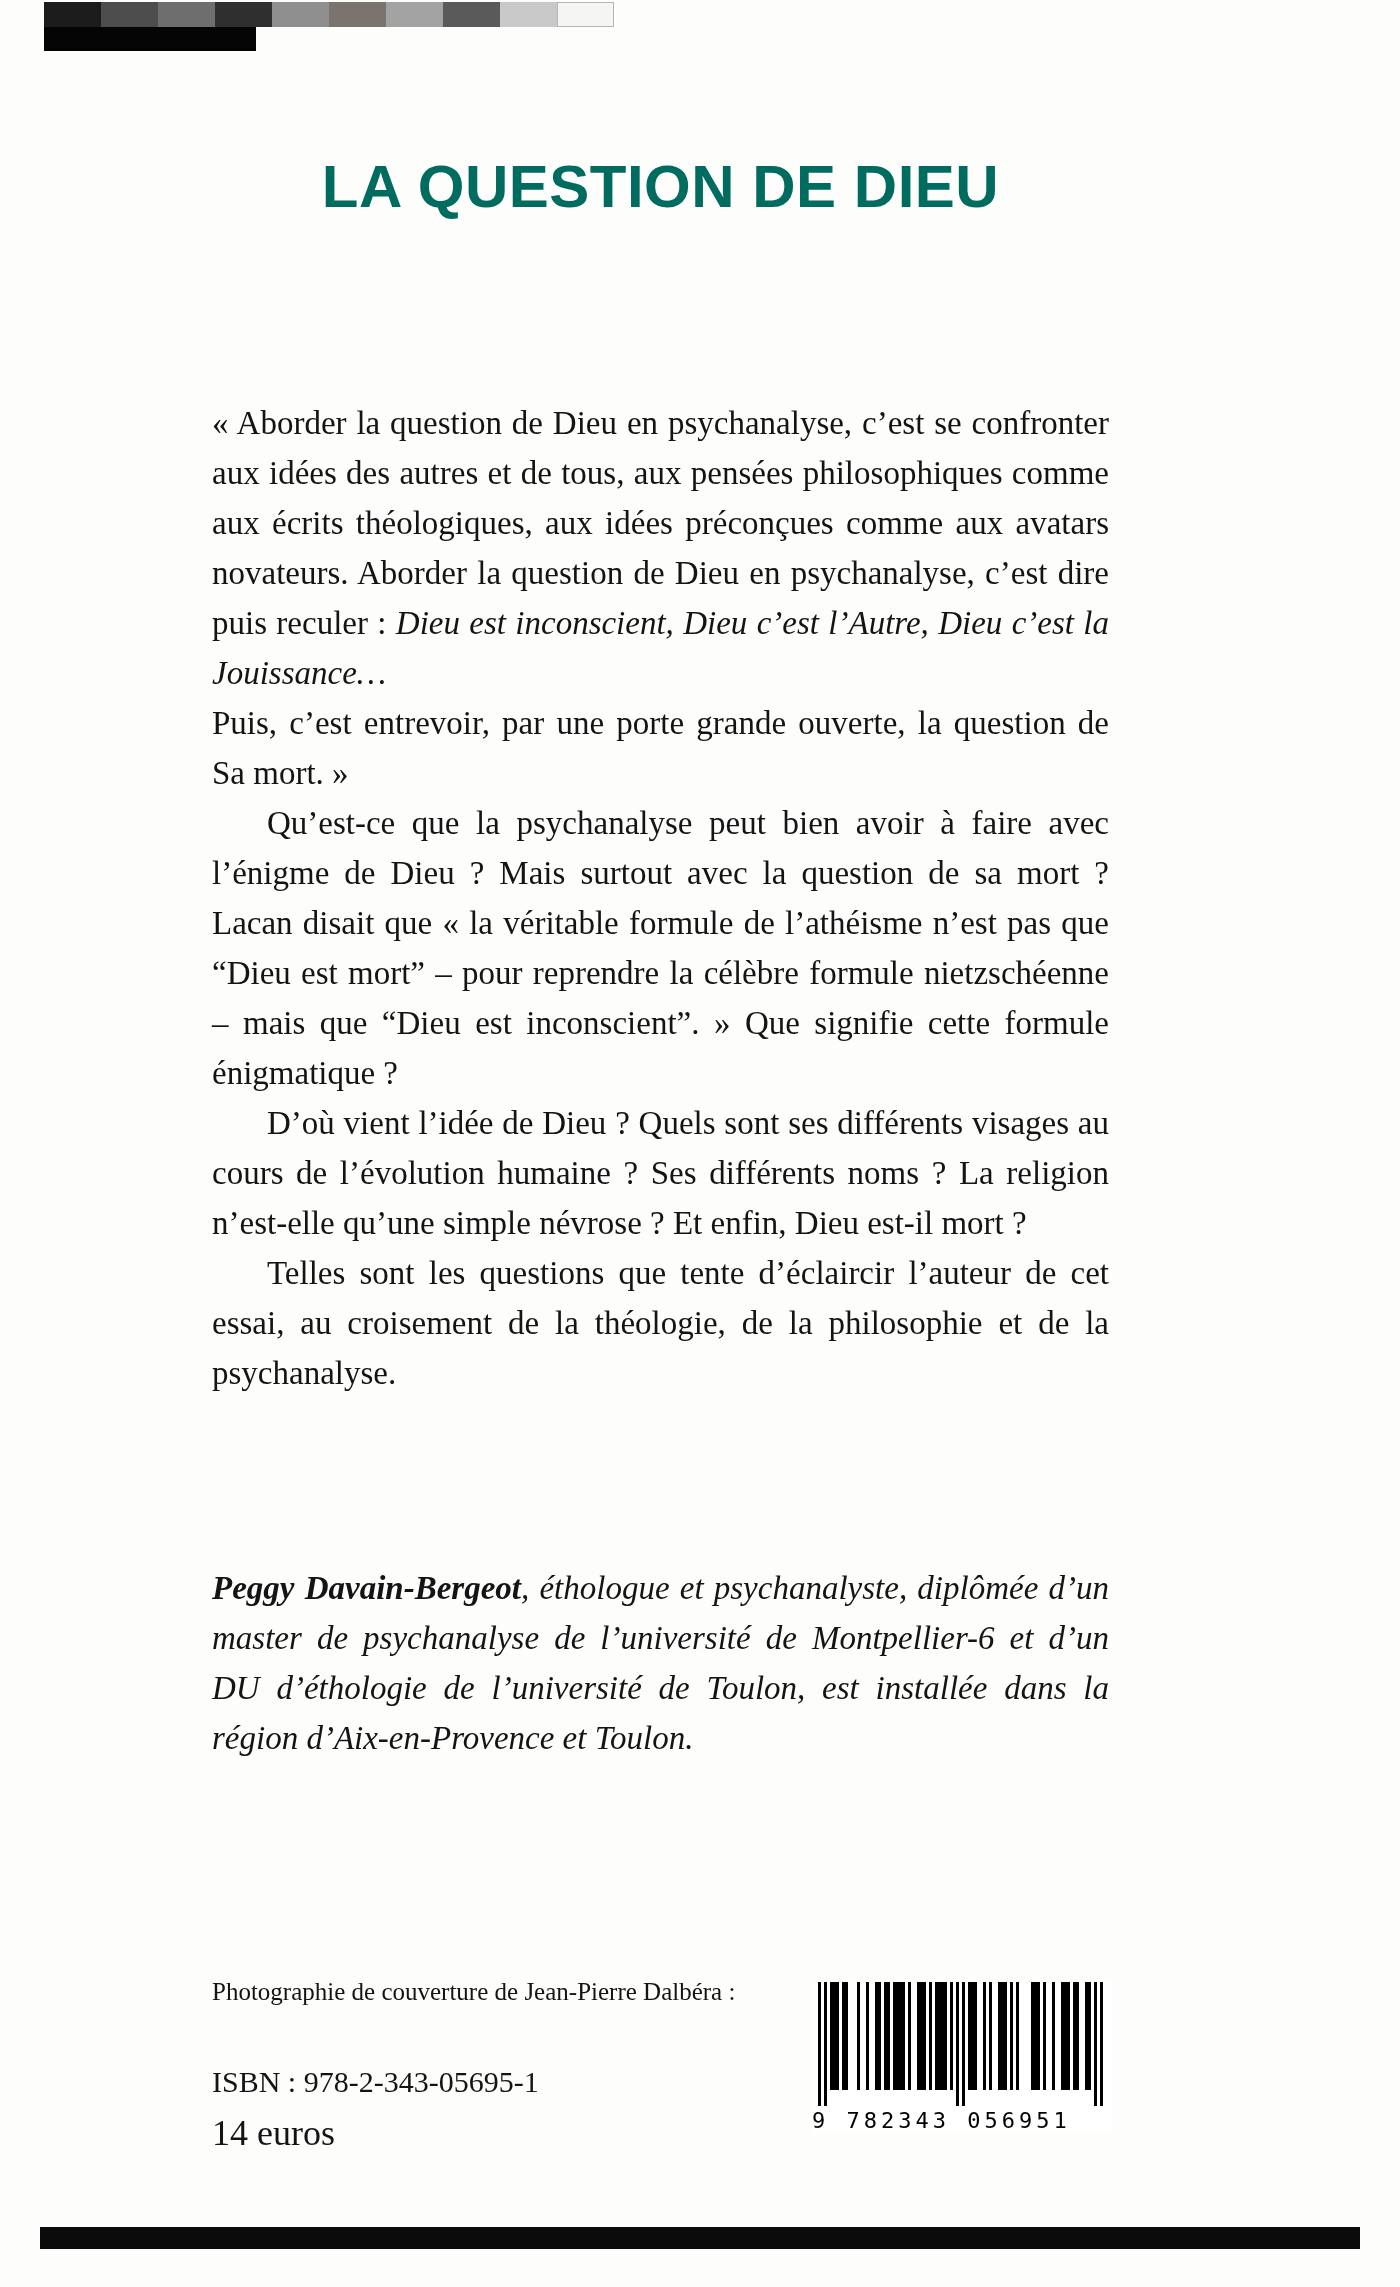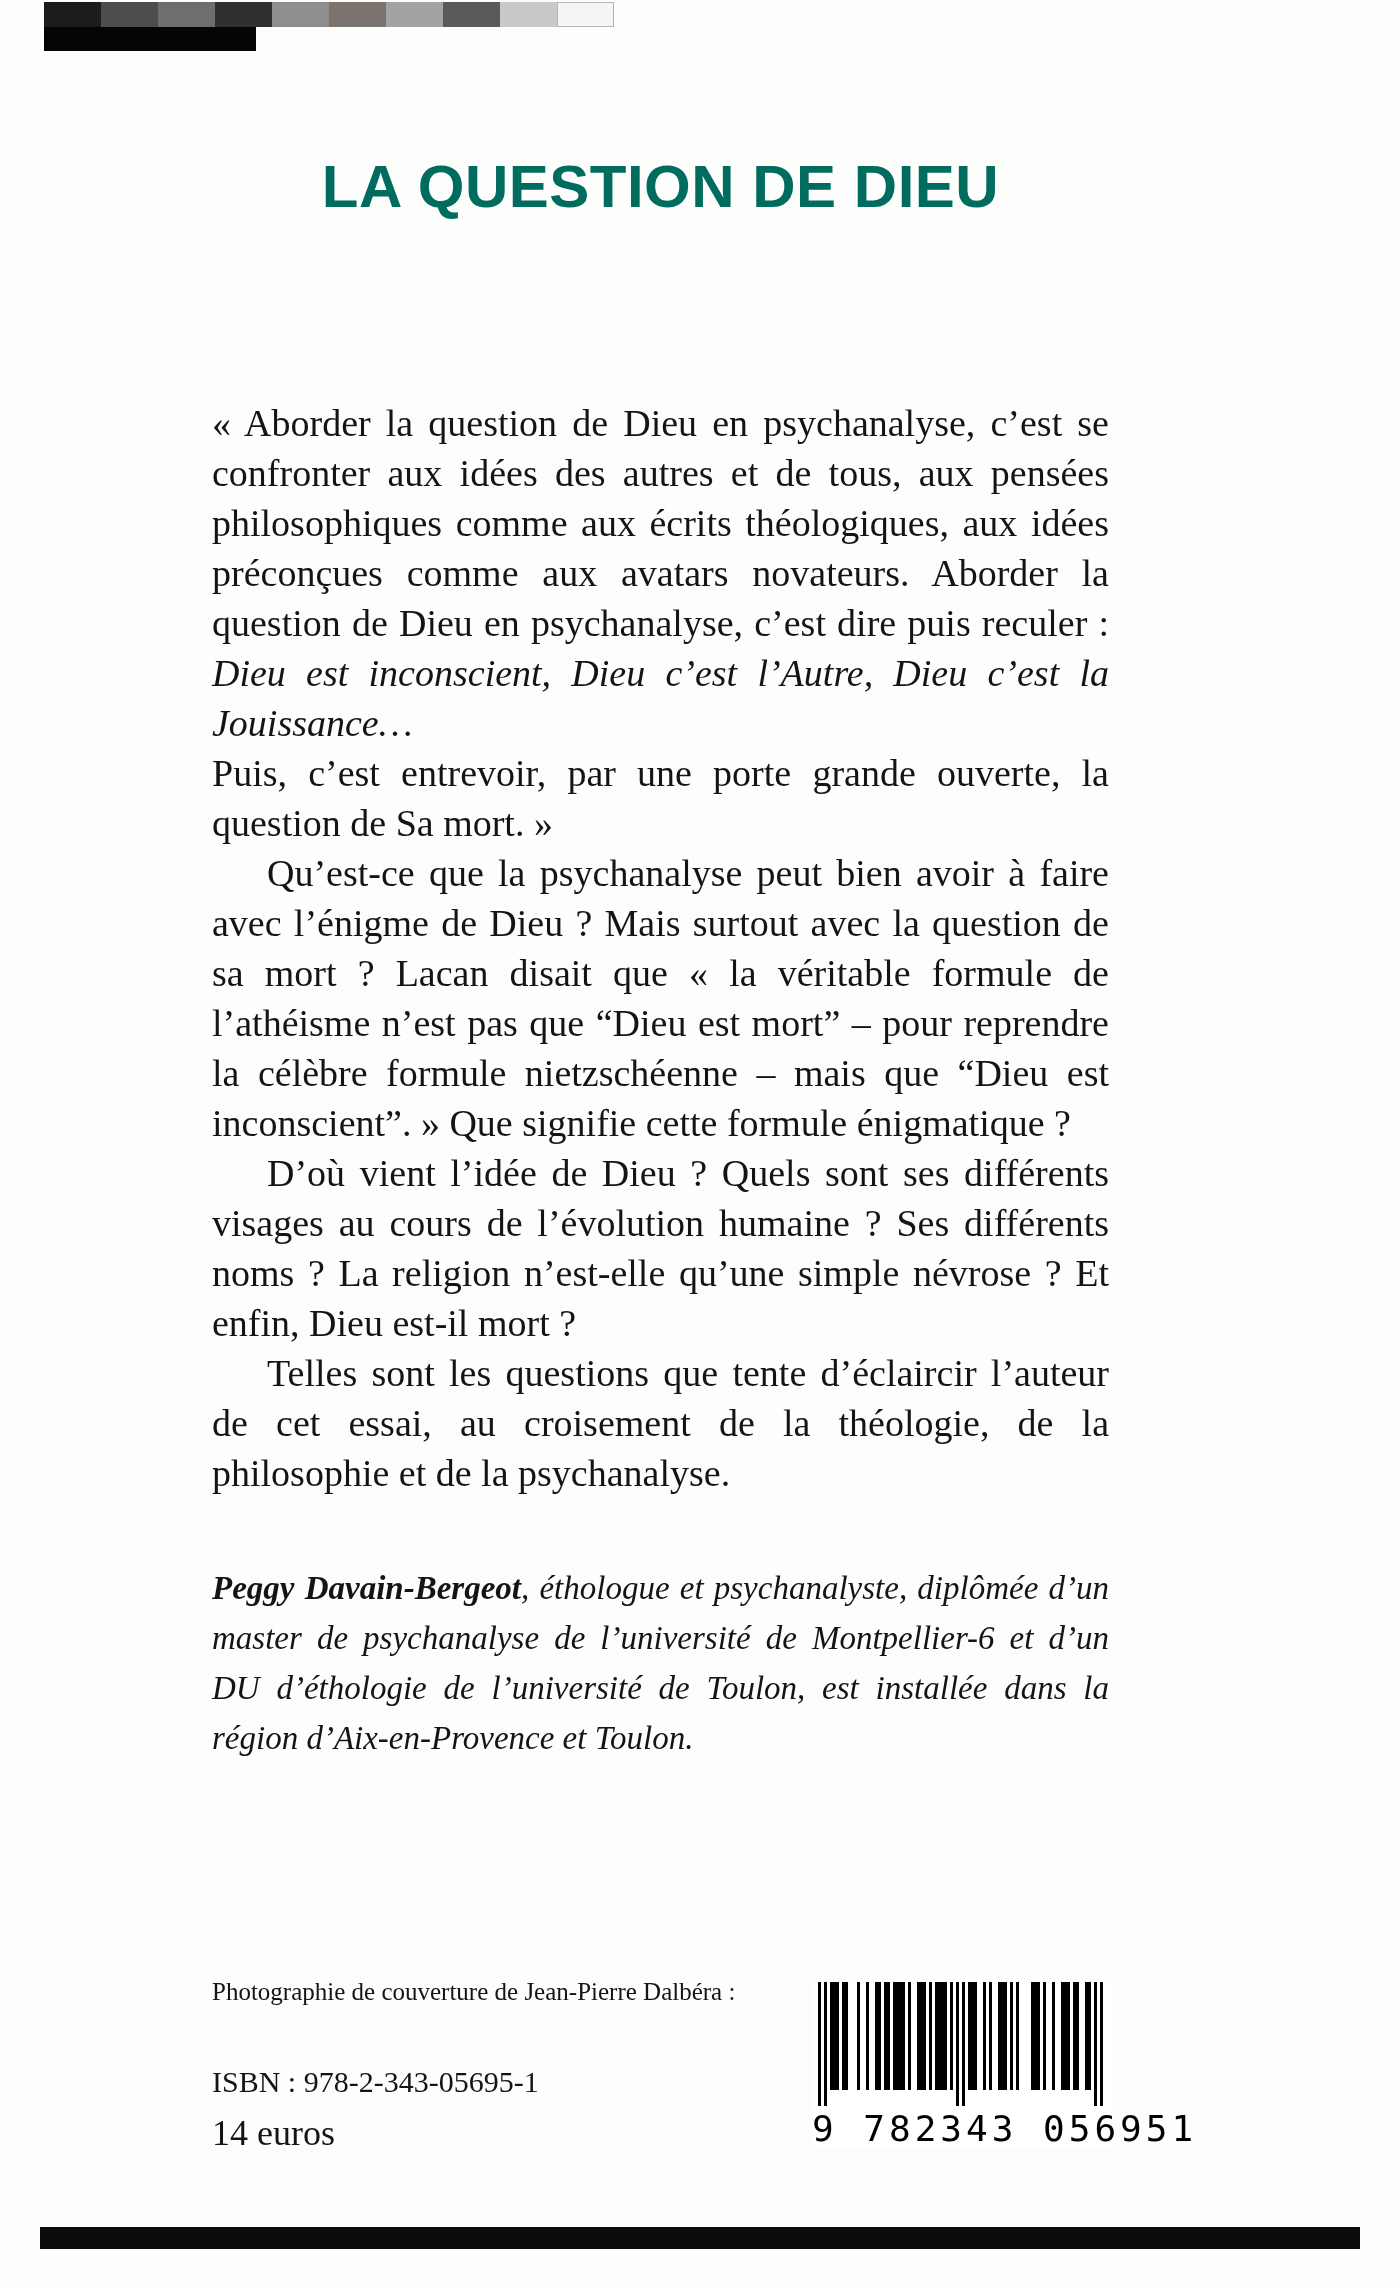--- a/index.html
+++ b/index.html
@@ -37,21 +37,21 @@
     font-weight: 700;
     font-size: 60px;
     line-height: 74px;
     letter-spacing: 0.5px;
   }
 
   
   .blurb {
     position: absolute;
     top: 398px; left: 212px; width: 897px;
-    font-size: 38px;
+    font-size: 33px;
     line-height: 50px;
     text-align: justify;
     color: #141414;
   }
   .blurb p { margin: 0; }
   .blurb p.indent { text-indent: 55px; }
   .it { font-style: italic; }
 
   
   .bio {
@@ -114,21 +114,21 @@
   }
   .barcode-bars {
     display: flex;
     align-items: flex-start;
     height: 124px;
     padding-left: 6px;
   }
   .barcode-digits {
     margin-top: 2px;
     font-family: "DejaVu Sans Mono", monospace;
-    font-size: 36px;
+    font-size: 22px;
     letter-spacing: 4px;
     color: #000;
     white-space: nowrap;
   }
 
   
   .bottom-black {
     position: absolute;
     top: 2227px; left: 40px; right: 40px;
     height: 22px;

